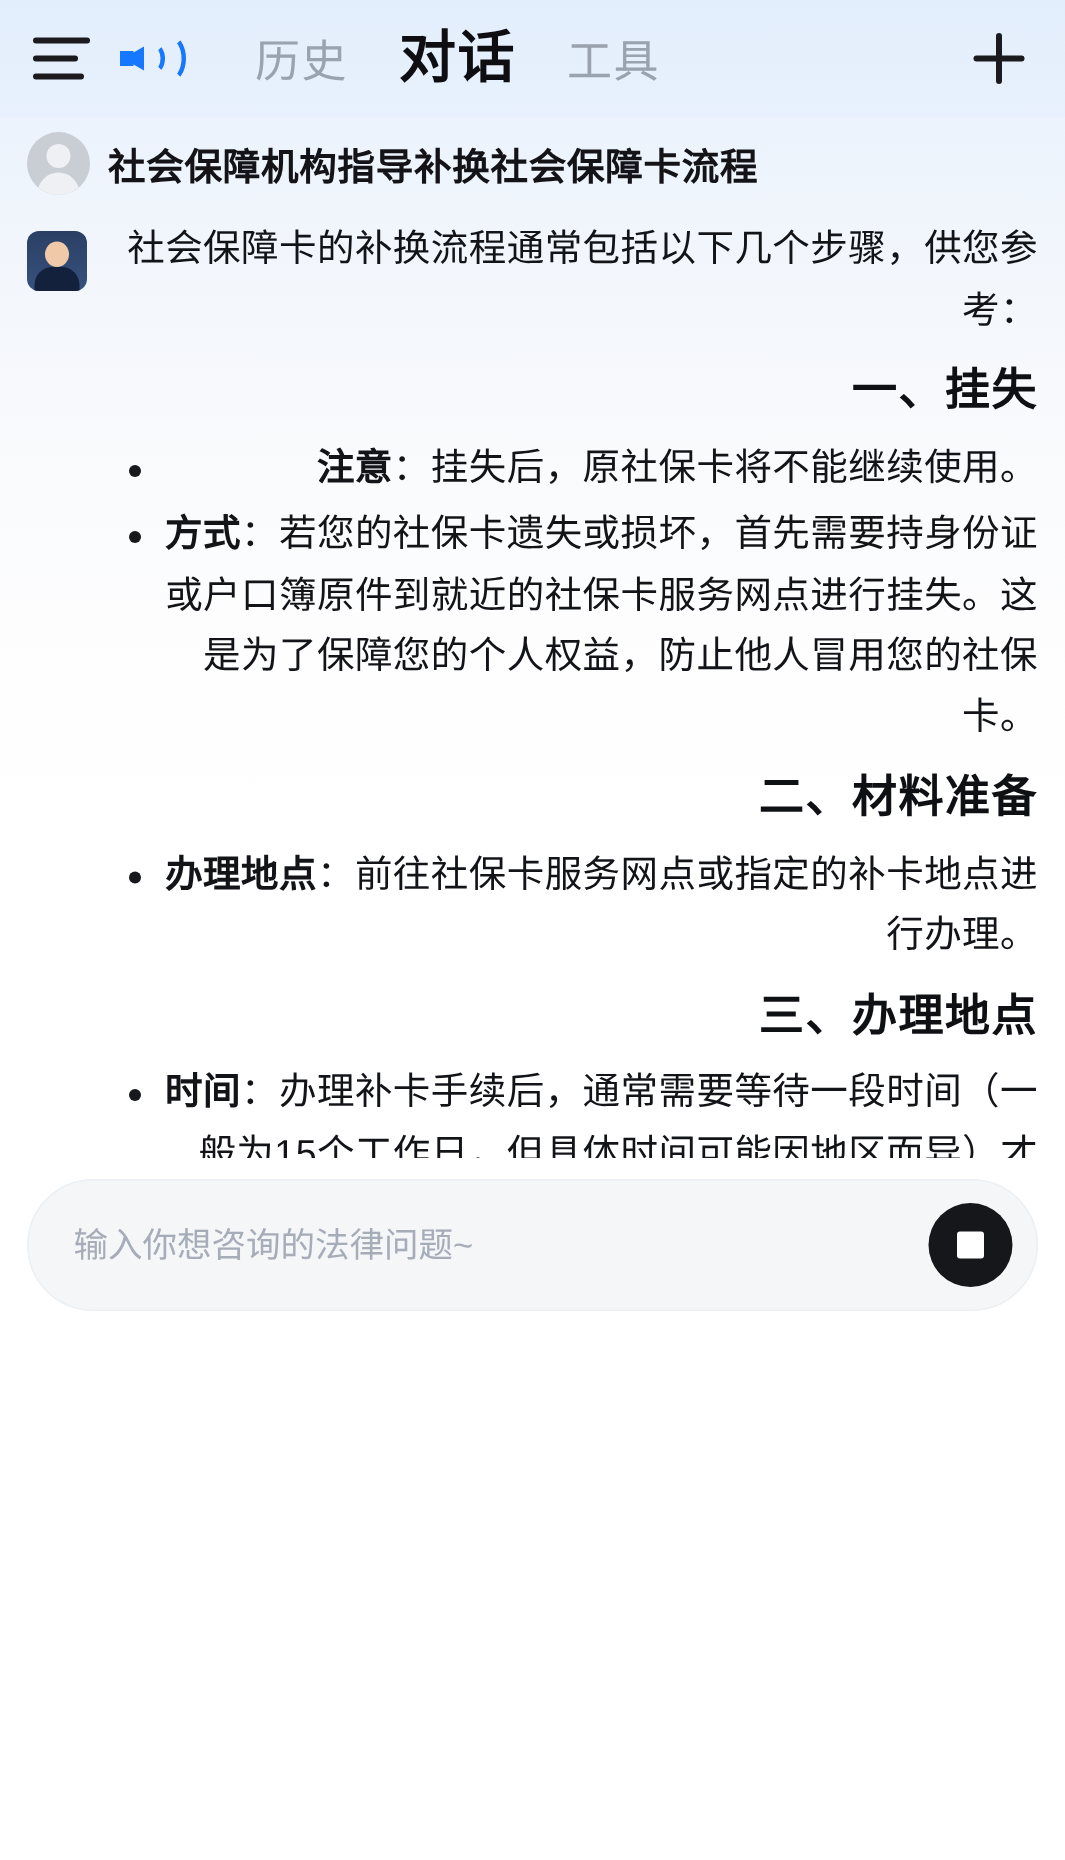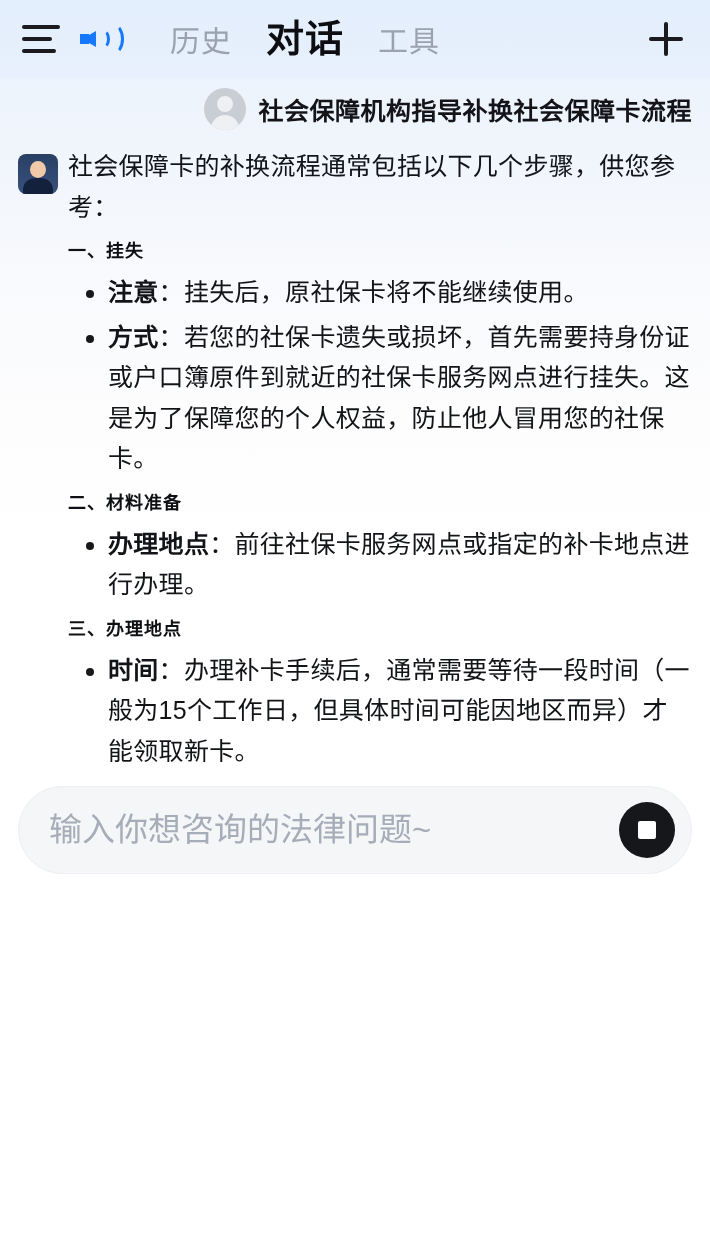--- a/index.html
+++ b/index.html
@@ -104,21 +104,20 @@
   .convo {
     flex: 1 1 auto;
     overflow: hidden;
     padding: 0 18px 0 14px;
   }
   .user-row {
     display: flex;
     align-items: center;
     gap: 12px;
     padding: 10px 0 6px 4px;
-    justify-content: flex-end;
   }
   .avatar-user {
     width: 42px; height: 42px;
     border-radius: 50%;
     background: #c9cdd4;
     position: relative;
     flex: 0 0 42px;
     overflow: hidden;
   }
   .avatar-user::before {
@@ -165,24 +164,25 @@
     position: absolute; left: 5px; top: 24px;
     width: 30px; height: 18px; border-radius: 12px 12px 0 0;
     background: #14213d;
   }
   .bubble {
     flex: 1 1 auto;
     font-size: 25px;
     line-height: 1.62;
     color: #121418;
     letter-spacing: 0.3px;
+    text-align: right;
   }
   .bubble p.intro { margin: 0 0 4px 0; }
   .bubble h3 {
-    font-size: 18px;
+    font-size: 30px;
     font-weight: bold;
     margin: 10px 0 6px 0;
     color: #0e1013;
     letter-spacing: 1px;
   }
   ul.items { list-style: none; margin: 0 0 2px 0; padding: 0 0 0 10px; }
   ul.items li {
     position: relative;
     padding-left: 30px;
     margin-bottom: 4px;
@@ -218,21 +218,21 @@
     border: 1px solid #eceff3;
     display: flex;
     align-items: center;
     padding: 0 16px 0 30px;
   }
   .composer input {
     flex: 1 1 auto;
     border: none;
     outline: none;
     background: transparent;
-    font-size: 33px;
+    font-size: 23px;
     color: #2b2f36;
     font-family: "Liberation Sans", "DejaVu Sans", sans-serif;
   }
   .composer input::placeholder { color: #a6adb8; }
   .stop-btn {
     width: 56px; height: 56px;
     border-radius: 50%;
     background: #15171b;
     display: flex; align-items: center; justify-content: center;
     flex: 0 0 56px;

